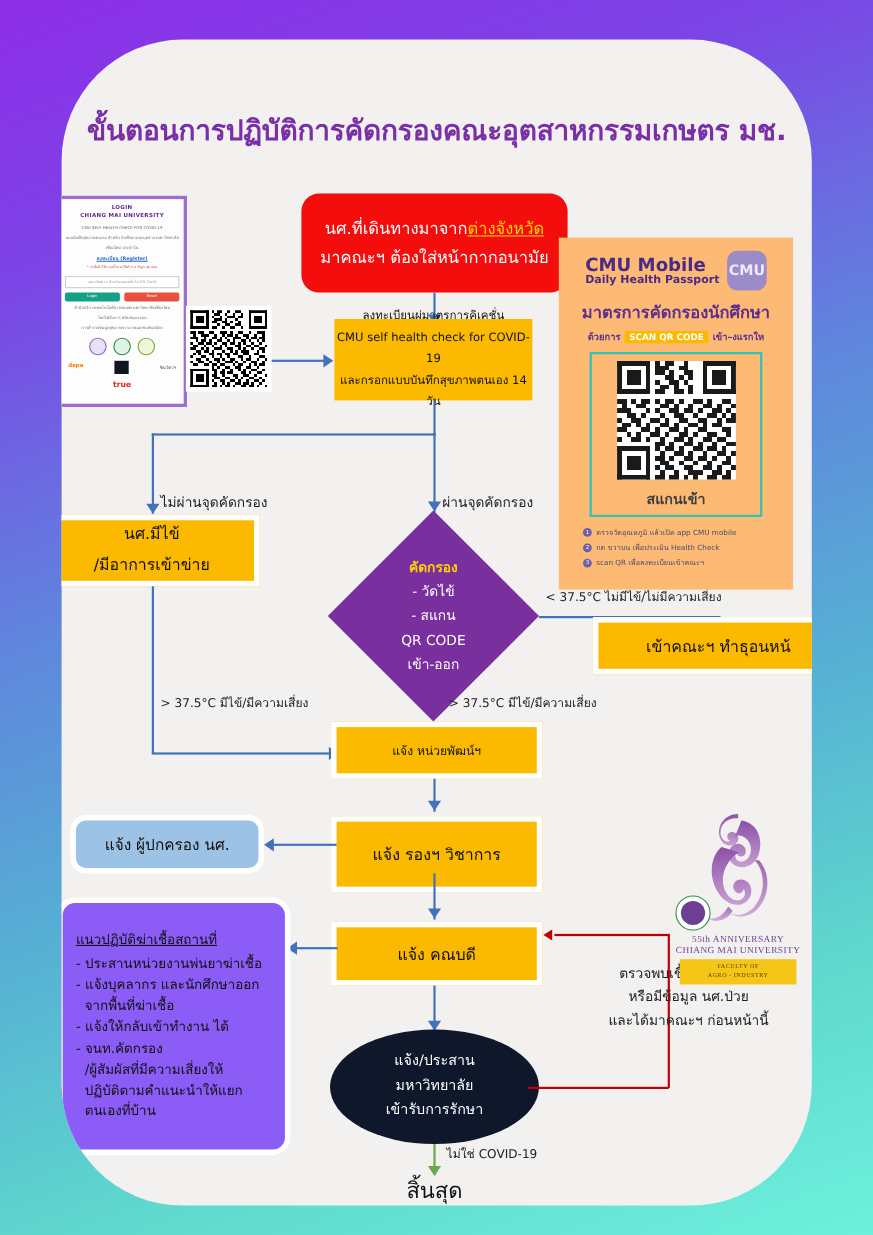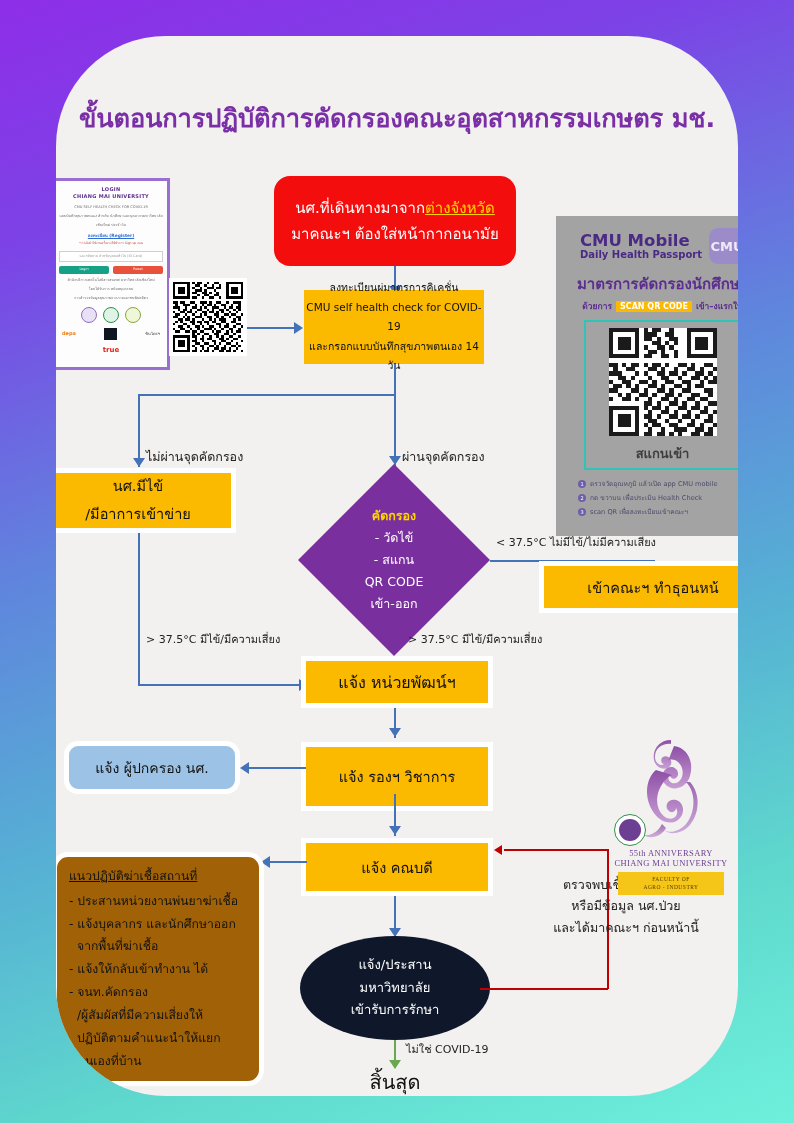--- a/index.html
+++ b/index.html
@@ -26,22 +26,22 @@
   }
   
   .box{
     box-sizing:border-box;display:flex;flex-direction:column;
     align-items:center;justify-content:center;text-align:center;
     border:5px solid #ffffff;
   }
   .orange{background:#fbb900;color:#111;}
   .redbox{background:#f40d0d;color:#fff;border-radius:16px;border:0;}
   .bluebox{background:#9cc3e5;color:#111;border-radius:14px;border:5px solid #fff;}
-  .greenbox{background:#a16207;color:#111;border-radius:16px;border:5px solid #fff;
-            align-items:flex-start;text-align:left;justify-content:space-between;margin-top:36px;}
+  .greenbox{background:#8b5cf6;color:#111;border-radius:16px;border:5px solid #fff;
+            align-items:flex-start;text-align:left;justify-content:center;}
   .ellipse{background:#0f172a;color:#fff;border-radius:50%;border:0;text-align:center;}
   .diamond{
     background:#7a2f9e;color:#fff;
     clip-path:polygon(50% 0,100% 50%,50% 100%,0 50%);
     border:0;
   }
   .lbl{color:#222;font-size:12.5px;white-space:nowrap;}
   .lbl-s{font-size:11px;}
   
   .vline{background:#4472b8;width:2px;}
@@ -70,21 +70,21 @@
   #phone .p-btn{flex:1;height:8px;border-radius:2px;color:#fff;font-size:3.4px;
                 display:flex;align-items:center;justify-content:center;}
   #phone .p-logos{display:flex;justify-content:center;gap:6px;margin-top:6px;}
   #phone .p-logo{width:14px;height:14px;border-radius:50%;}
   #phone .p-logos2{display:flex;justify-content:space-between;align-items:center;margin-top:5px;padding:0 3px;}
   #phone .p-true{color:#e2231a;font-weight:bold;font-size:7px;margin-top:5px;}
   
   .qr{background:#fff;display:block;}
   
   #poster{
-    left:500px;top:180px;width:213px;height:320px;background:#a3a3a3;
+    left:452px;top:180px;width:213px;height:320px;background:#fdba74;
     box-sizing:border-box;padding:12px 10px;text-align:center;
   }
   #poster .cm-row{display:flex;align-items:center;justify-content:center;gap:7px;}
   #poster .cm-t1{color:#4b2a86;font-weight:bold;font-size:16.5px;line-height:1.05;text-align:left;}
   #poster .cm-t2{color:#4b2a86;font-weight:bold;font-size:10px;text-align:left;}
   #poster .cm-app{width:36px;height:36px;border-radius:9px;background:#9b8bc9;
       color:#efe9fb;font-weight:bold;font-size:13px;display:flex;align-items:center;justify-content:center;}
   #poster .cm-h{color:#5b2d8e;font-weight:bold;font-size:15px;margin-top:8px;}
   #poster .cm-sub{display:flex;align-items:center;justify-content:center;gap:4px;margin-top:3px;
       font-size:8.5px;color:#5b2d8e;font-weight:bold;}
@@ -411,21 +411,21 @@
 
   <div class="abs vline" style="left:338px;top:620px;height:32px;"></div>
   <div class="abs arr-d" style="left:333px;top:643px;"></div>
   <div class="abs lbl lbl-s" style="left:352px;top:594px;">&gt; 37.5°C มีไข้/มีความเสี่ยง</div>
 
   <div class="abs vline" style="left:82px;top:497px;height:152px;"></div>
   <div class="abs hline" style="left:82px;top:648px;width:164px;"></div>
   <div class="abs arr-r" style="left:243px;top:643px;"></div>
   <div class="abs lbl lbl-s" style="left:90px;top:594px;">&gt; 37.5°C มีไข้/มีความเสี่ยง</div>
 
-  <div class="abs box orange" style="left:245px;top:620px;width:192px;height:52px;font-size:16px;">แจ้ง หน่วยพัฒน์ฯ</div>
+  <div class="abs box orange" style="left:245px;top:620px;width:192px;height:52px;font-size:11px;">แจ้ง หน่วยพัฒน์ฯ</div>
 
   <div class="abs vline" style="left:338px;top:672px;height:30px;"></div>
   <div class="abs arr-d" style="left:333px;top:692px;"></div>
 
   <div class="abs box orange" style="left:245px;top:706px;width:192px;height:69px;font-size:14.5px;">แจ้ง รองฯ วิชาการ</div>
 
   <div class="abs hline" style="left:190px;top:731px;width:60px;"></div>
   <div class="abs arr-l" style="left:184px;top:726px;"></div>
 
   <div class="abs box bluebox" style="left:8px;top:705px;width:176px;height:53px;font-size:14px;">แจ้ง ผู้ปกครอง นศ.</div>

